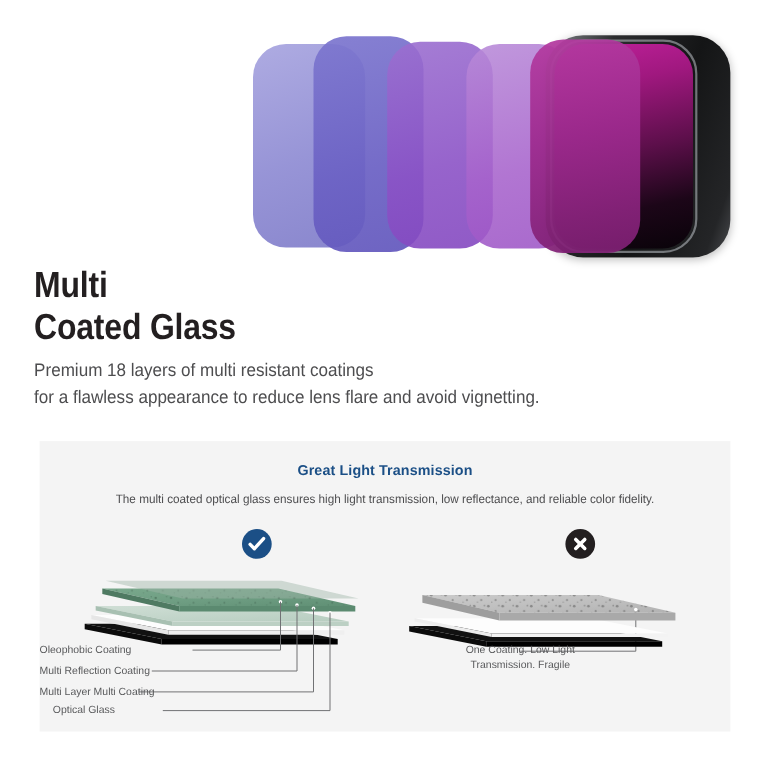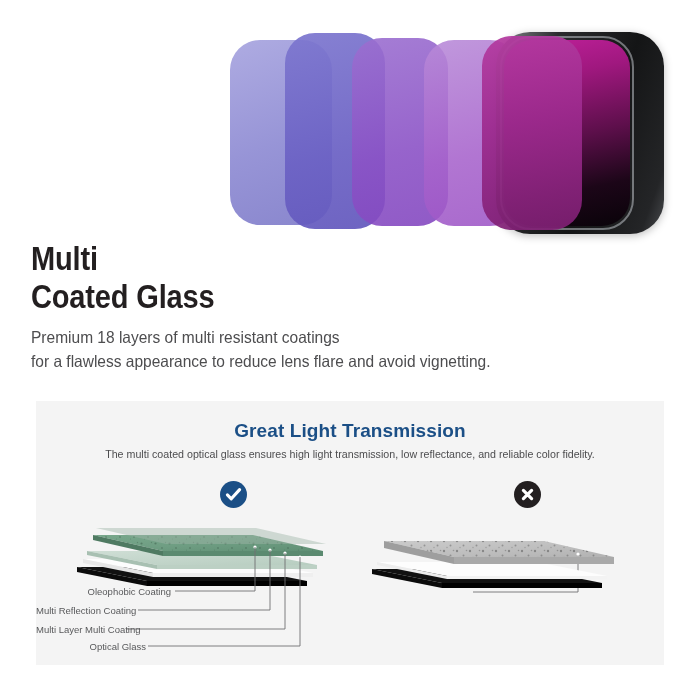--- a/index.html
+++ b/index.html
@@ -113,21 +113,21 @@
     top: 401px;
     width: 628px;
     height: 264px;
     background: #f4f4f4;
   }
   .panel-title {
     position: absolute;
     left: 0; top: 19px;
     width: 628px;
     text-align: center;
-    font-size: 19px;
+    font-size: 13px;
     font-weight: bold;
     color: #1b4f86;
     letter-spacing: .1px;
   }
   .panel-sub {
     position: absolute;
     left: 0; top: 47px;
     width: 628px;
     text-align: center;
     font-size: 11px;
@@ -151,21 +151,21 @@
   .diagram-right { position: absolute; left: 328px; top: 118px; width: 290px; height: 80px; }
 
   
   .callout {
     position: absolute;
     font-size: 9.5px;
     color: #58595b;
     white-space: nowrap;
   }
   .callout-l {
-    text-align: right;
+    text-align: left;
     transform: translateY(-50%);
   }
   .callout-r {
     text-align: center;
     line-height: 1.35;
   }
   .leaders { position: absolute; left: 0; top: 0; }
 </style>
 </head>
 <body>
@@ -271,21 +271,21 @@
 
   <div class="callout callout-l" style="left:0;top:190px;width:135px;">
     <span>Oleophobic Coating</span>
   </div>
   <div class="callout callout-l" style="left:0;top:209px;width:98px;">
     <span>Multi Reflection Coating</span>
   </div>
   <div class="callout callout-l" style="left:0;top:228px;width:86px;">
     <span>Multi Layer Multi Coating</span>
   </div>
-  <div class="callout callout-l" style="left:2px;top:245px;width:108px;">
+  <div class="callout callout-l" style="left:12px;top:245px;width:108px;">
     <span>Optical Glass</span>
   </div>
 
   <div class="diagram-right">
     <svg width="290" height="80" viewBox="0 0 290 80">
       <defs>
         <linearGradient id="graytop" x1="0" y1="0" x2="1" y2="1">
           <stop offset="0%" stop-color="#cbcbcb"></stop>
           <stop offset="60%" stop-color="#bdbdbd"></stop>
           <stop offset="100%" stop-color="#b2b2b2"></stop>
@@ -308,14 +308,18 @@
 
       <polygon points="20,22 90,38 250,38 180,22" fill="url(#graytop)"></polygon>
       <polygon points="20,22 90,38 250,38 180,22" fill="url(#speck2)" opacity=".8"></polygon>
       <polygon points="20,22 20,29 90,45 90,38" fill="#9e9e9e"></polygon>
       <polygon points="90,38 90,45 250,45 250,38" fill="#a9a9a9"></polygon>
 
       <circle cx="214" cy="35" r="1.6" fill="#ffffff"></circle>
     </svg>
   </div>
 
+  <div class="callout callout-r" style="left:325px;top:185px;width:224px;">
+    <div>One Coating. Low Light</div>
+    <div>Transmission. Fragile</div>
+  </div>
 
 </div>
 
 </body></html>

